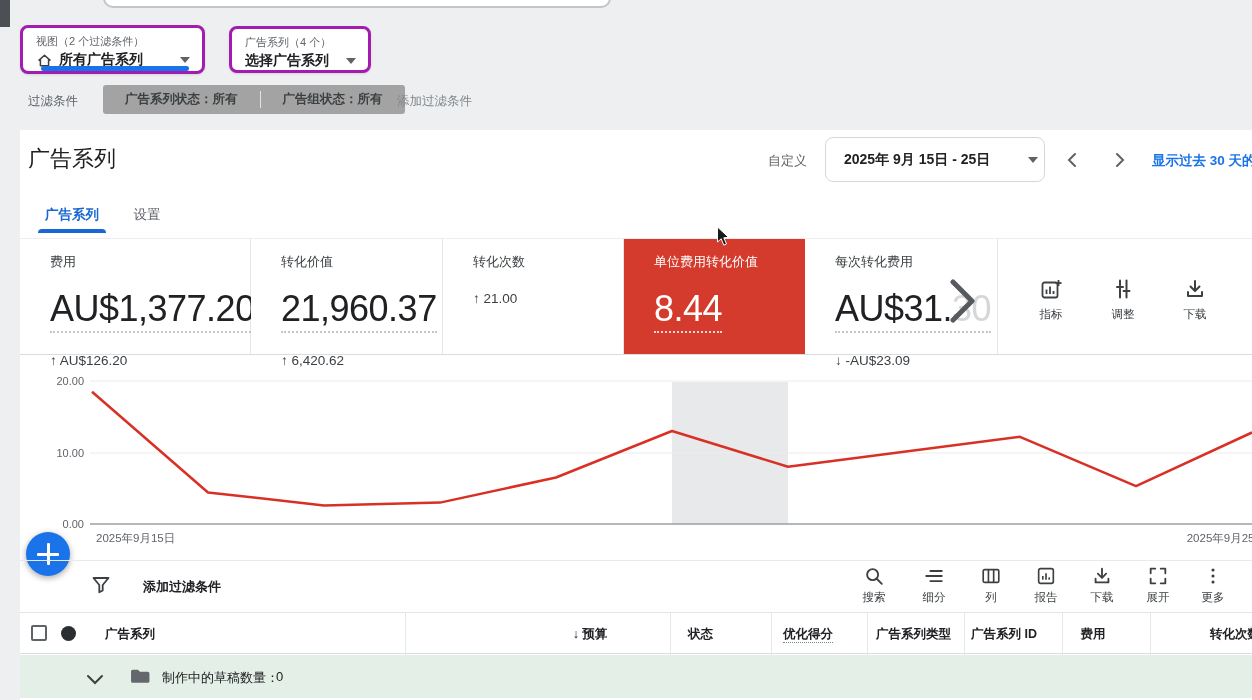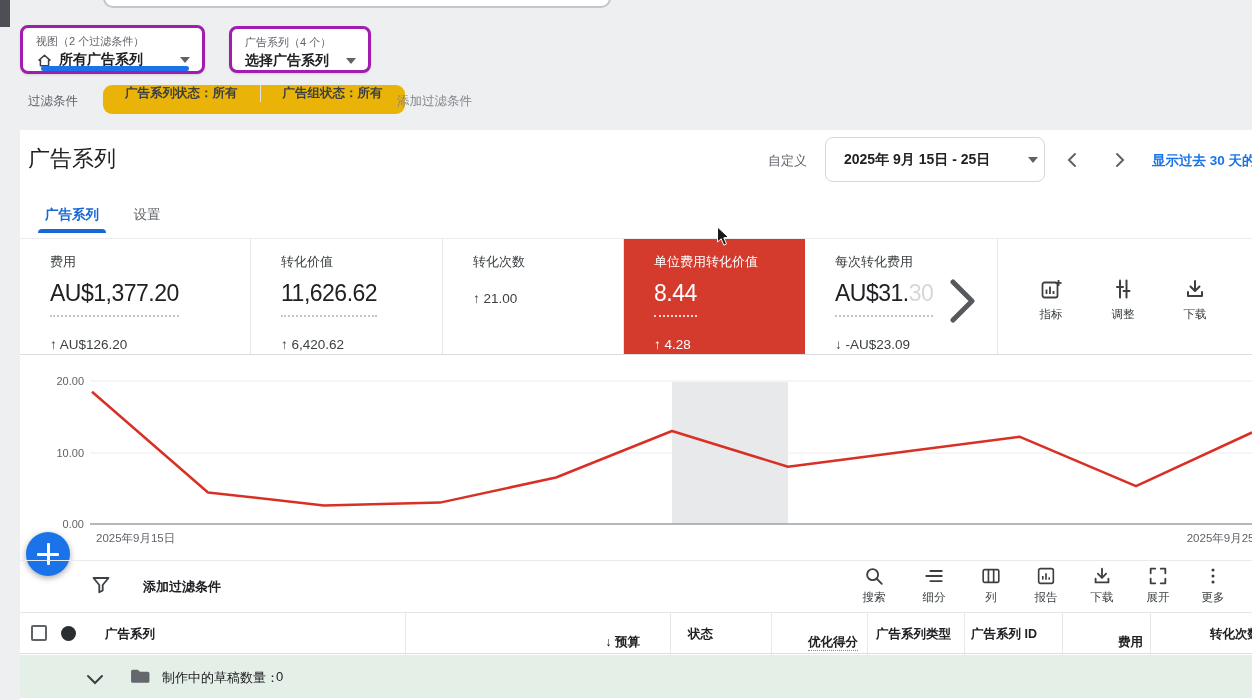--- a/index.html
+++ b/index.html
@@ -16,22 +16,22 @@
     box-shadow:0 1px 2px rgba(60,64,67,.15);padding:7px 12px 0 13px;}
   .chip-label{font-size:11px;color:#5f6368;line-height:13px;white-space:nowrap;}
   .chip-value-row{display:flex;align-items:center;margin-top:3px;}
   .chip-value{font-size:14px;font-weight:700;color:#202124;white-space:nowrap;}
   .caret{width:0;height:0;border-left:5px solid transparent;border-right:5px solid transparent;
     border-top:6px solid #5f6368;margin-left:auto;}
   .chip-underline{position:absolute;left:18px;right:13px;bottom:0;height:5px;background:#1a73e8;border-radius:4px;}
 
   
   .filter-row-label{position:absolute;left:28px;top:93px;font-size:12.5px;color:#5f6368;}
-  .filter-pill{position:absolute;left:103px;top:85px;height:29px;background:#eab308;border-radius:9px;
-    display:flex;align-items:flex-start;}
+  .filter-pill{position:absolute;left:103px;top:85px;height:29px;background:#a3a3a3;border-radius:3px;
+    display:flex;align-items:center;}
   .filter-seg{padding:0 22px;font-size:12.5px;font-weight:700;color:#3c4043;white-space:nowrap;}
   .filter-div{width:1px;height:17px;background:#e0e2e4;}
   .add-filter-top{position:absolute;left:397px;top:93px;font-size:12.5px;color:#80868b;}
 
   
   #panel{position:absolute;left:20px;top:130px;width:1232px;height:570px;background:#fff;}
 
   .page-title{position:absolute;left:8px;top:14px;font-size:22px;color:#202124;}
   .date-mode{position:absolute;left:748px;top:22px;font-size:13px;color:#5f6368;}
   .date-box{position:absolute;left:805px;top:7px;width:220px;height:45px;border:1px solid #d5d8db;
@@ -47,21 +47,21 @@
   .tab.inactive{color:#5f6368;font-weight:400;}
   .tab-underline{position:absolute;left:18px;top:99px;width:68px;height:4px;background:#1967d2;border-radius:4px 4px 0 0;}
 
   
   .cards-strip{position:absolute;left:0;top:108px;width:1232px;height:117px;
     border-top:1px solid #ececec;border-bottom:1px solid #dadce0;}
   .card{position:absolute;top:0;height:115px;padding:14px 0 0 30px;background:#fff;border-right:1px solid #e4e6e8;}
   .card.red{background:#d53b2d;border-right:none;}
   .card-title{font-size:13px;color:#3c4043;white-space:nowrap;}
   .card.red .card-title{color:#fff;}
-  .card-value{display:inline-block;margin-top:2px;font-size:23px;line-height:40px;color:#202124;
+  .card-value{display:inline-block;margin-top:18px;font-size:36px;line-height:40px;color:#202124;
     letter-spacing:-0.5px;border-bottom:2px dotted #c3c6c9;padding-bottom:2px;white-space:nowrap;}
   .card.red .card-value{color:#fff;border-bottom-color:rgba(255,255,255,.8);}
   .value-faded{color:#d5d7d9;}
   .card-delta{margin-top:20px;font-size:13.5px;color:#3c4043;white-space:nowrap;}
   .card.red .card-delta{color:#fff;}
   .cards-chevron{position:absolute;left:930px;top:40px;width:28px;height:44px;cursor:pointer;}
   .card-action{position:absolute;top:38px;width:48px;text-align:center;cursor:pointer;}
   .card-action .ico{height:26px;}
   .card-action .lbl{margin-top:4px;font-size:11.5px;color:#3c4043;white-space:nowrap;}
 
@@ -82,21 +82,21 @@
   .funnel{position:absolute;left:71px;top:14px;}
   .add-filter{position:absolute;left:123px;top:17px;font-size:13px;font-weight:700;color:#202124;cursor:pointer;}
   .tool-item{position:absolute;top:4px;width:52px;text-align:center;cursor:pointer;}
   .tool-item .ico{height:22px;}
   .tool-item .lbl{margin-top:3px;font-size:11.5px;color:#3c4043;white-space:nowrap;}
 
   
   .theader{position:absolute;left:0;top:482px;width:1232px;height:42px;border-top:1px solid #e4e5e7;
     border-bottom:1px solid #dcdddf;}
   .th{position:absolute;top:13px;font-size:12.5px;font-weight:700;color:#202124;white-space:nowrap;}
-  .th.right{text-align:right;margin-top:8px;}
+  .th.right{text-align:center;}
   .col-div{position:absolute;top:482px;height:85px;width:1px;background:#e1e3e5;opacity:.85;}
   .checkbox{position:absolute;left:11px;top:12px;width:16px;height:16px;border:2px solid #5f6368;border-radius:2px;}
   .status-dot{position:absolute;left:41px;top:13px;width:15px;height:15px;border-radius:50%;background:#2b2e31;}
   .dotted-u{border-bottom:1px dotted #80868b;padding-bottom:1px;}
 
   .draft-row{position:absolute;left:0;top:525px;width:1232px;height:43px;background:#e4efe7;}
   .draft-label{position:absolute;left:142px;top:14px;font-size:13px;color:#202124;}
   .draft-count{position:absolute;left:256px;top:14px;font-size:13px;color:#202124;}
 
   .cursor{position:absolute;left:716px;top:226px;z-index:50;}
@@ -167,21 +167,21 @@
     <div class="cards-strip">
 
       <div class="card" style="left:0;width:231px;">
         <div class="card-title">费用</div>
         <div><span class="card-value">AU$1,377.20</span></div>
         <div class="card-delta"><span>↑</span> <span>AU$126.20</span></div>
       </div>
 
       <div class="card" style="left:231px;width:192px;">
         <div class="card-title">转化价值</div>
-        <div><span class="card-value">11,626.62</span></div>
+        <div><span class="card-value">21,960.37</span></div>
         <div class="card-delta"><span>↑</span> <span>6,420.62</span></div>
       </div>
 
       <div class="card" style="left:423px;width:181px;">
         <div class="card-title">转化次数</div>
         <div class="card-delta"><span>↑</span> <span>21.00</span></div>
       </div>
 
       <div class="card red" style="left: 604px; width: 181px; background: rgb(213, 59, 45);">
         <div class="card-title">单位费用转化价值</div>

